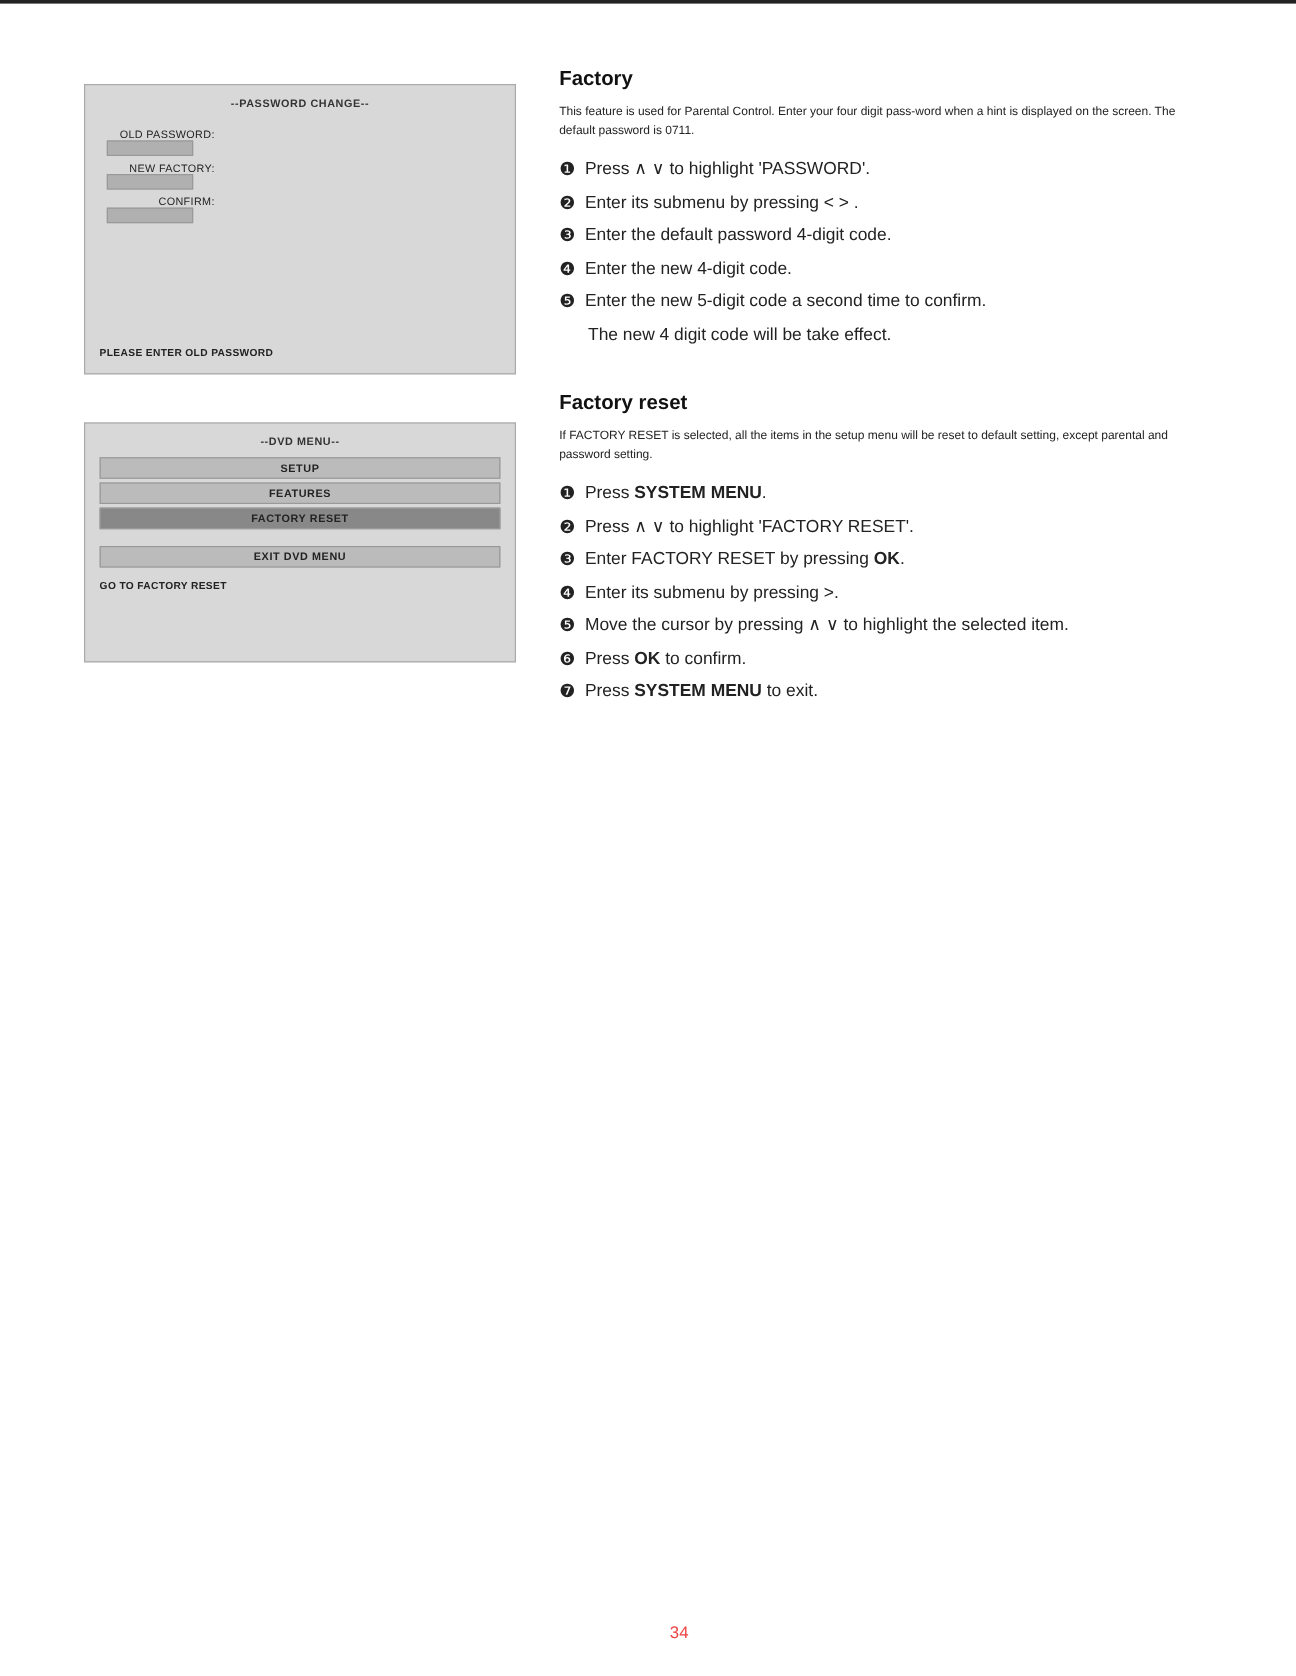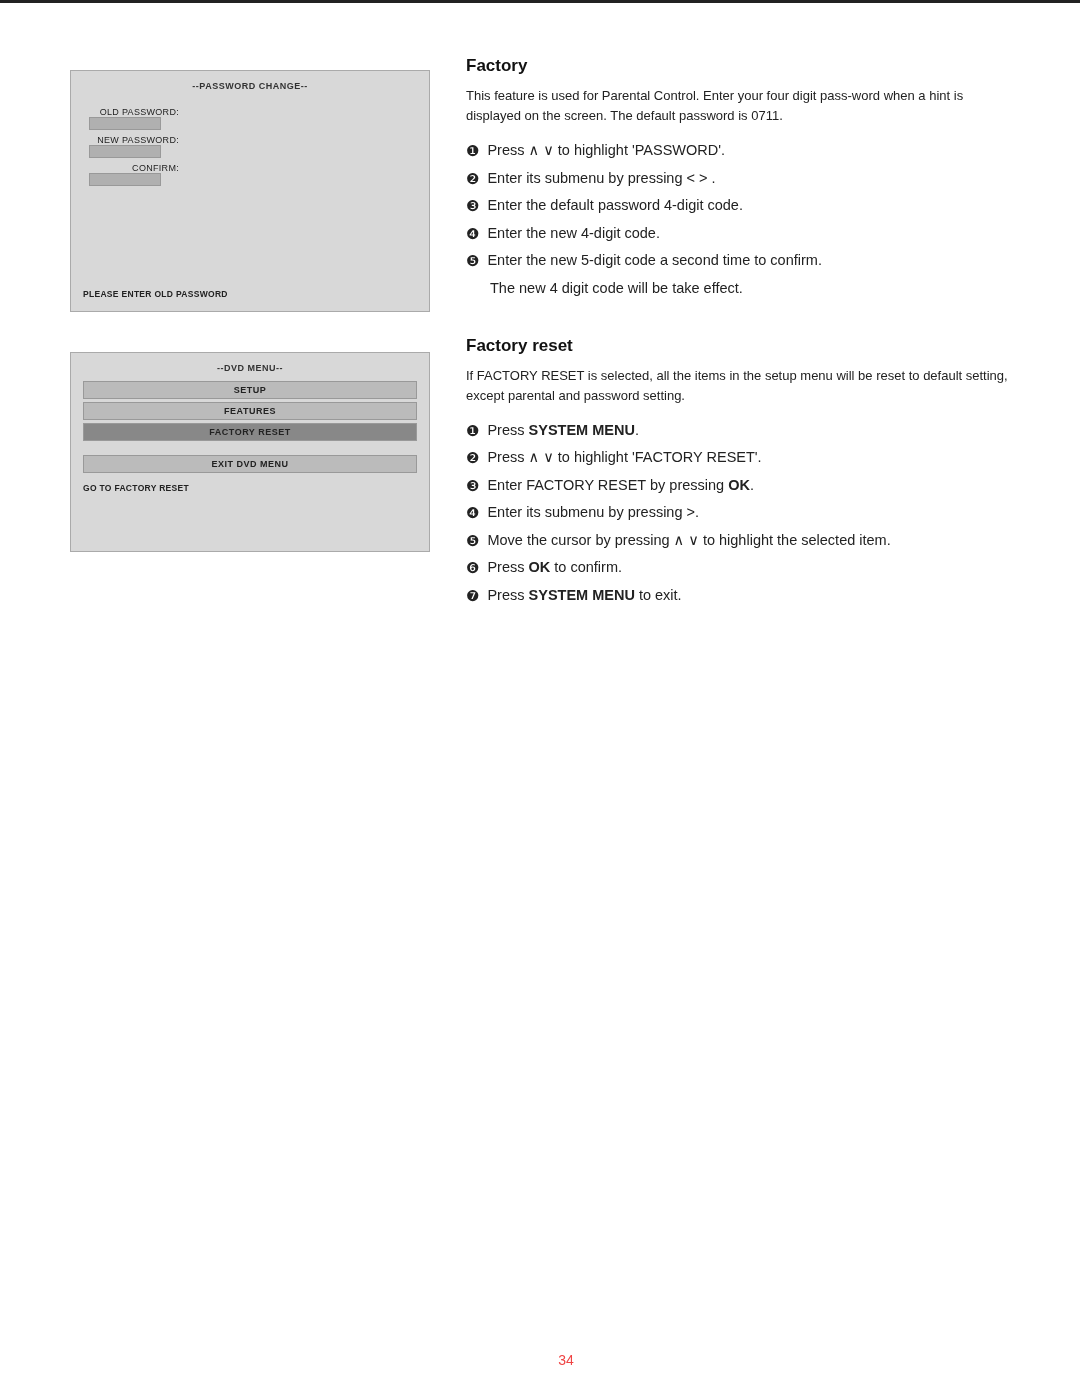--- a/index.html
+++ b/index.html
@@ -123,21 +123,21 @@
     .section {
       margin-bottom: 36px;
     }
     .section-title {
       font-size: 17px;
       font-weight: bold;
       margin-bottom: 10px;
       color: #111;
     }
     .section-desc {
-      font-size: 13px;
+      font-size: 10px;
       line-height: 1.55;
       margin-bottom: 14px;
       color: #222;
     }
     .steps-list {
       list-style: none;
       padding: 0;
     }
     .steps-list li {
       display: flex;
@@ -187,21 +187,21 @@
 
     <div class="screen-box password-box">
       <div class="screen-title">--PASSWORD CHANGE--</div>
       <div class="screen-body">
         <div class="password-box" style="padding: 8px 6px 4px 6px;">
           <div class="row">
             <label>OLD PASSWORD:</label>
             <div class="input-rect"></div>
           </div>
           <div class="row">
-            <label>NEW PASSWORD:</label>
+            <label>NEW FACTORY:</label>
             <div class="input-rect"></div>
           </div>
           <div class="row">
             <label>CONFIRM:</label>
             <div class="input-rect"></div>
           </div>
         </div>
         <div class="footer-text" style="margin-top: 30px; font-size:8.5px; font-weight:bold; letter-spacing:0.3px;">PLEASE ENTER OLD PASSWORD</div>
       </div>
     </div>

